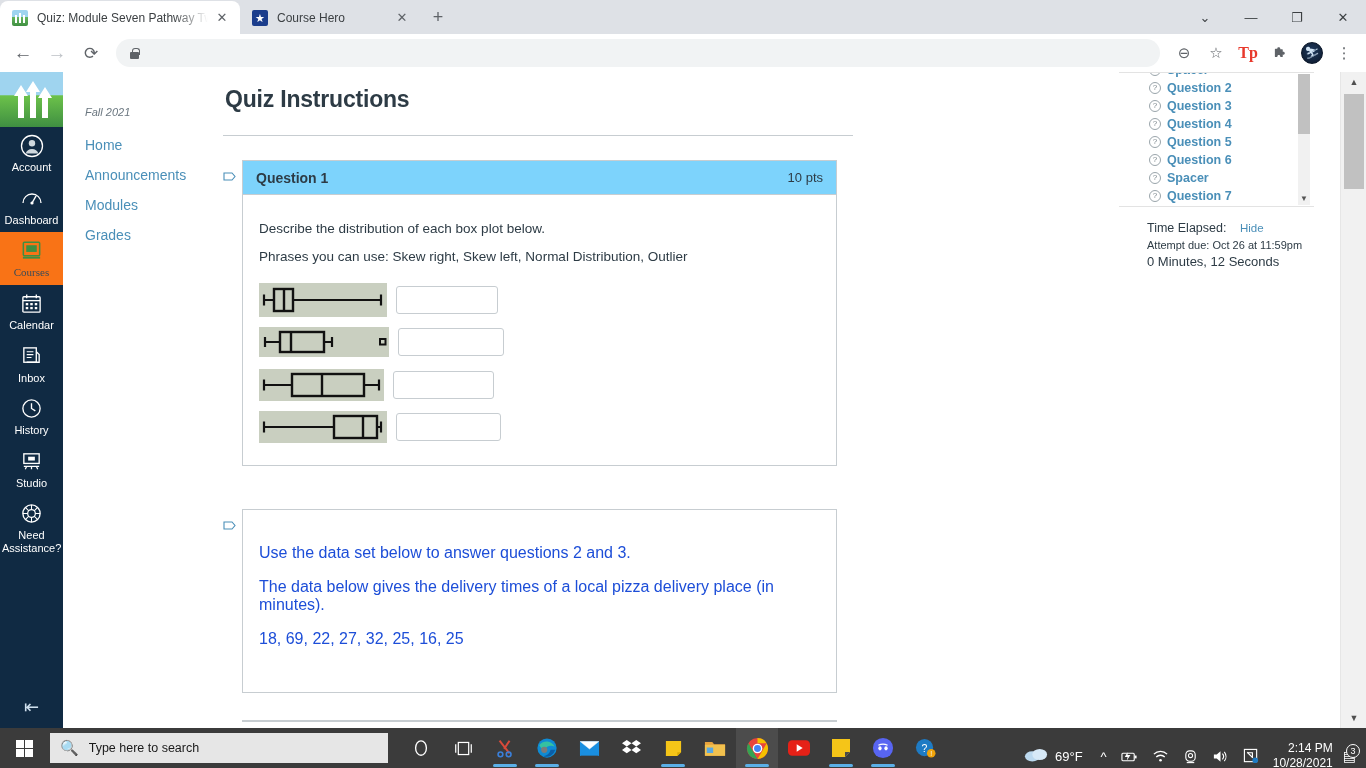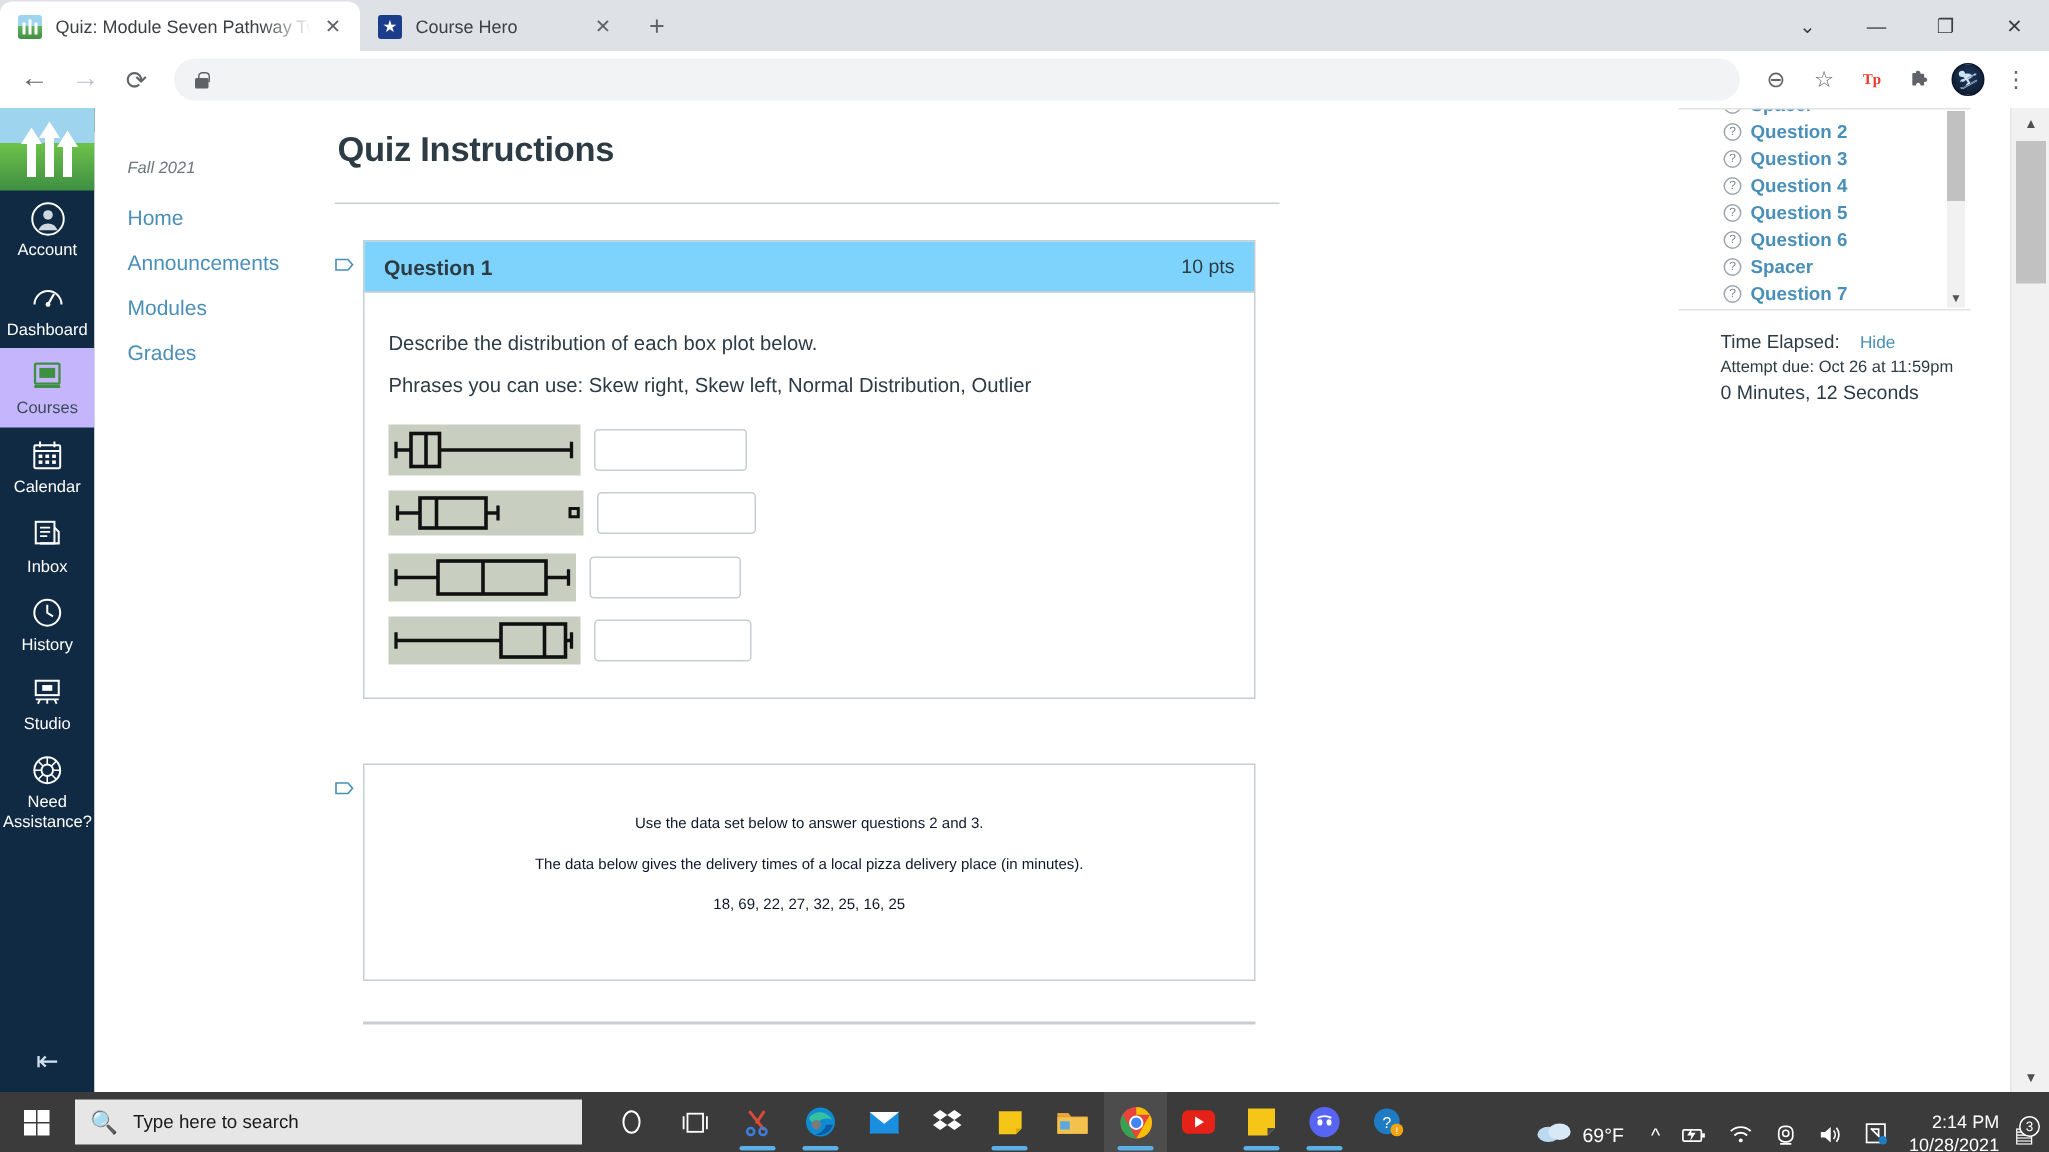--- a/index.html
+++ b/index.html
@@ -93,21 +93,21 @@
   .lock::after {
     content:""; position:absolute; left:3.5px; top:1px; width:6px; height:6px;
     border:1.5px solid #5f6368; border-bottom:none; border-radius:3px 3px 0 0;
   }
   .url { font-size: 13px; color: #202124; white-space: nowrap; }
   .tb-icon {
     width: 28px; height: 28px; display: flex; align-items: center;
     justify-content: center; margin: 0 2px; color: #5f6368; font-size: 15px;
     flex: 0 0 28px;
   }
-  .tp-icon { color: #e8392c; font-weight: bold; font-size: 10px; font-family: "Liberation Serif", serif;}
+  .tp-icon { color: #e8392c; font-weight: bold; font-size: 16px; font-family: "Liberation Serif", serif;}
   .avatar-btn {
     width: 22px; height: 22px; border-radius: 50%;
     background: radial-gradient(circle at 50% 40%, #1f3a5f, #0a1628);
     border: 1px solid #0a1628; position: relative; overflow:hidden;
   }
   .avatar-btn::after {
     content: "⛷"; position: absolute; inset: 0; color: #cfe2f3;
     font-size: 12px; line-height: 21px; text-align: center;
   }
 
@@ -127,21 +127,21 @@
     background: linear-gradient(#9fd4ef 0%, #9fd4ef 42%, #6cc24a 43%, #3f8f42 100%);
     position: relative; overflow: hidden;
   }
   .course-logo .arrows {
     position: absolute; left: 10px; top: 8px; width: 44px; height: 40px;
   }
   .nav-item {
     padding: 7px 2px 6px; text-align: center; font-size: 11px;
     line-height: 1.15; color: #fff;
   }
-  .nav-item.active { background: #c4b5fd; color: #394B58; }
+  .nav-item.active { background: #f97316; color: #394B58; font-family: Liberation Serif, serif; }
   .nav-item .ic { display: block; height: 25px; margin-bottom: 2px; }
   .nav-item .ic svg { display: inline-block; vertical-align: middle; }
   .nav-collapse {
     position: absolute; bottom: 10px; left: 0; right: 0;
     text-align: center; font-size: 18px; color: #cfe0ee;
   }
 
   
   .course-nav {
     position: absolute; left: 63px; top: 16px; width: 160px; bottom: 0;
@@ -188,21 +188,21 @@
   .plot-row { display: flex; align-items: center; margin-bottom: 10px; }
   .plot { background: #c9cfc0; position: relative; flex: 0 0 auto; }
   .plot svg { display: block; }
   .answer-box {
     height: 28px; border: 1px solid #c7cdd1; background: #fff;
     border-radius: 3px;
   }
 
   .spacer-box { border: 1px solid #c7cdd1; background: #fff; }
   .spacer-body { padding: 34px 16px 44px 16px; }
-  .spacer-body p { font-size: 10px; color: #0f172a; margin-bottom: 16px; text-align: center; }
+  .spacer-body p { font-size: 16px; color: #1d4ed8; margin-bottom: 16px; }
   .spacer-body p:last-child { margin-bottom: 0; }
 
   
   .rail {
     position: absolute; right: 26px; top: 0; width: 195px;
     background: #fff; padding-top: 0;
   }
   .qlist-wrap {
     position: relative; height: 135px; overflow: hidden;
     border-top: 1px solid #e3e3e3;

